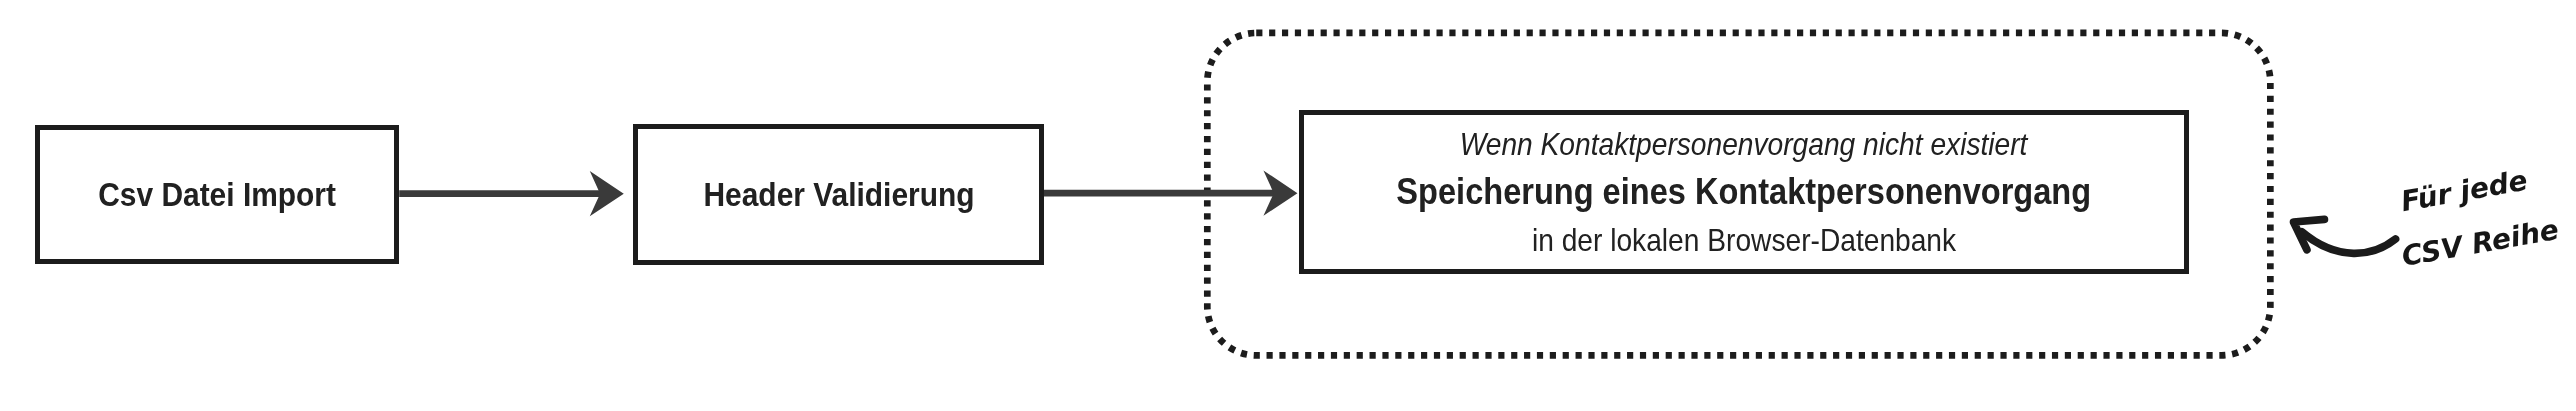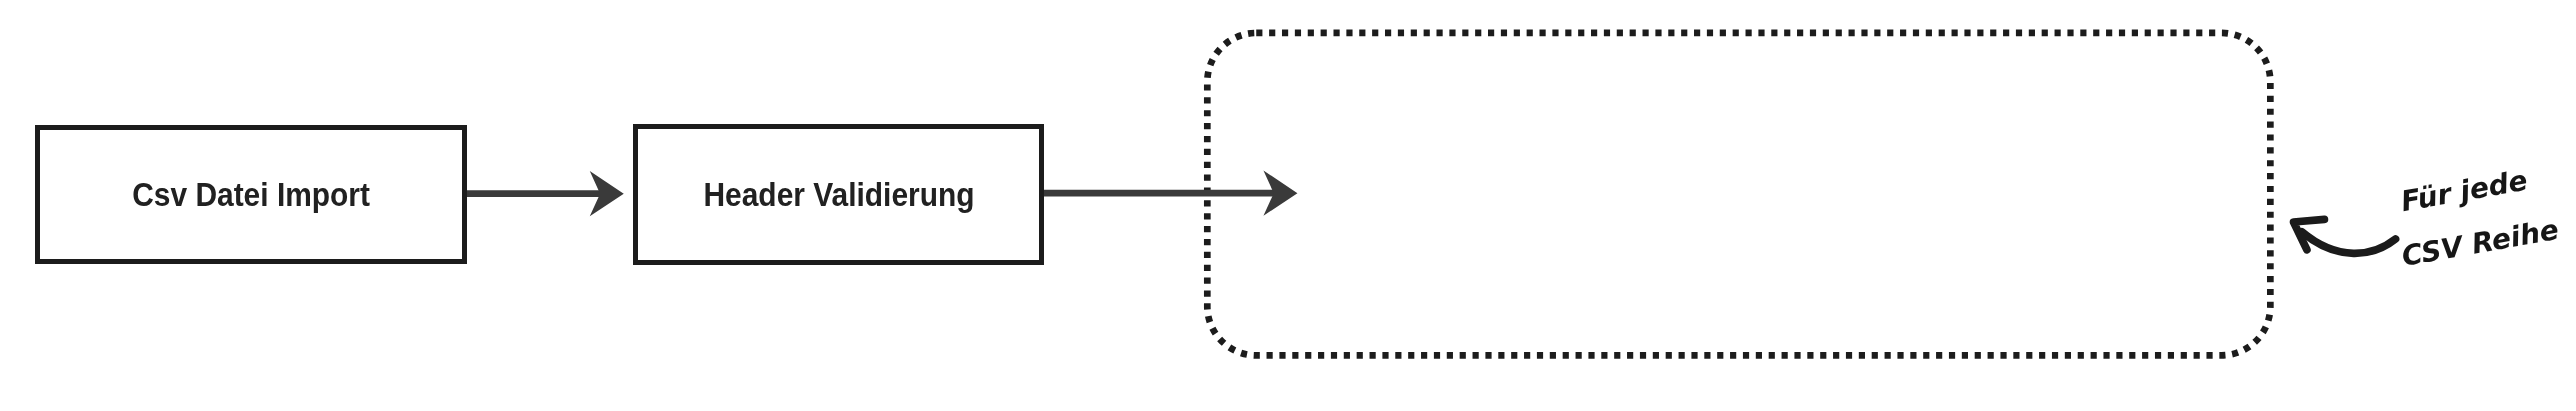--- a/index.html
+++ b/index.html
@@ -38,21 +38,21 @@
     font-size: 34px;
     font-weight: 700;
     white-space: nowrap;
   }
   
   .cond {
     display: inline-block;
     transform: scaleX(0.88);
     transform-origin: center;
   }
-  #node-csv-import   { left: 35px;   top: 125px; width: 432px;  height: 139px; }
+  #node-csv-import   { left: 35px;   top: 125px; width: 364px;  height: 139px; }
   #node-header-valid { left: 625px; top: 124px; width: 411px;  height: 141px; margin-left: 8px; }
   #node-store        { left: 1299px; top: 110px; width: 890px; height: 164px; }
 
   .store-line {
     line-height: 48px;
     white-space: nowrap;
   }
   .store-condition {
     font-style: italic;
     font-weight: 400;
@@ -116,20 +116,31 @@
       <span class="cond">Csv Datei Import</span>
     </div>
   </div>
 
   <div class="node" id="node-header-valid">
     <div class="node-label">
       <span class="cond">Header Validierung</span>
     </div>
   </div>
 
+  <div class="node" id="node-store">
+    <div class="store-line store-condition">
+      <span class="cond">Wenn Kontaktpersonenvorgang nicht existiert</span>
+    </div>
+    <div class="store-line store-title">
+      <span class="cond">Speicherung eines Kontaktpersonenvorgang</span>
+    </div>
+    <div class="store-line store-subtitle">
+      <span class="cond">in der lokalen Browser-Datenbank</span>
+    </div>
+  </div>
 
   <div class="annotation">
     <div class="line1">Für jede</div>
     <div class="line2">CSV Reihe</div>
   </div>
 
 </div>
 
 
 </body></html>

